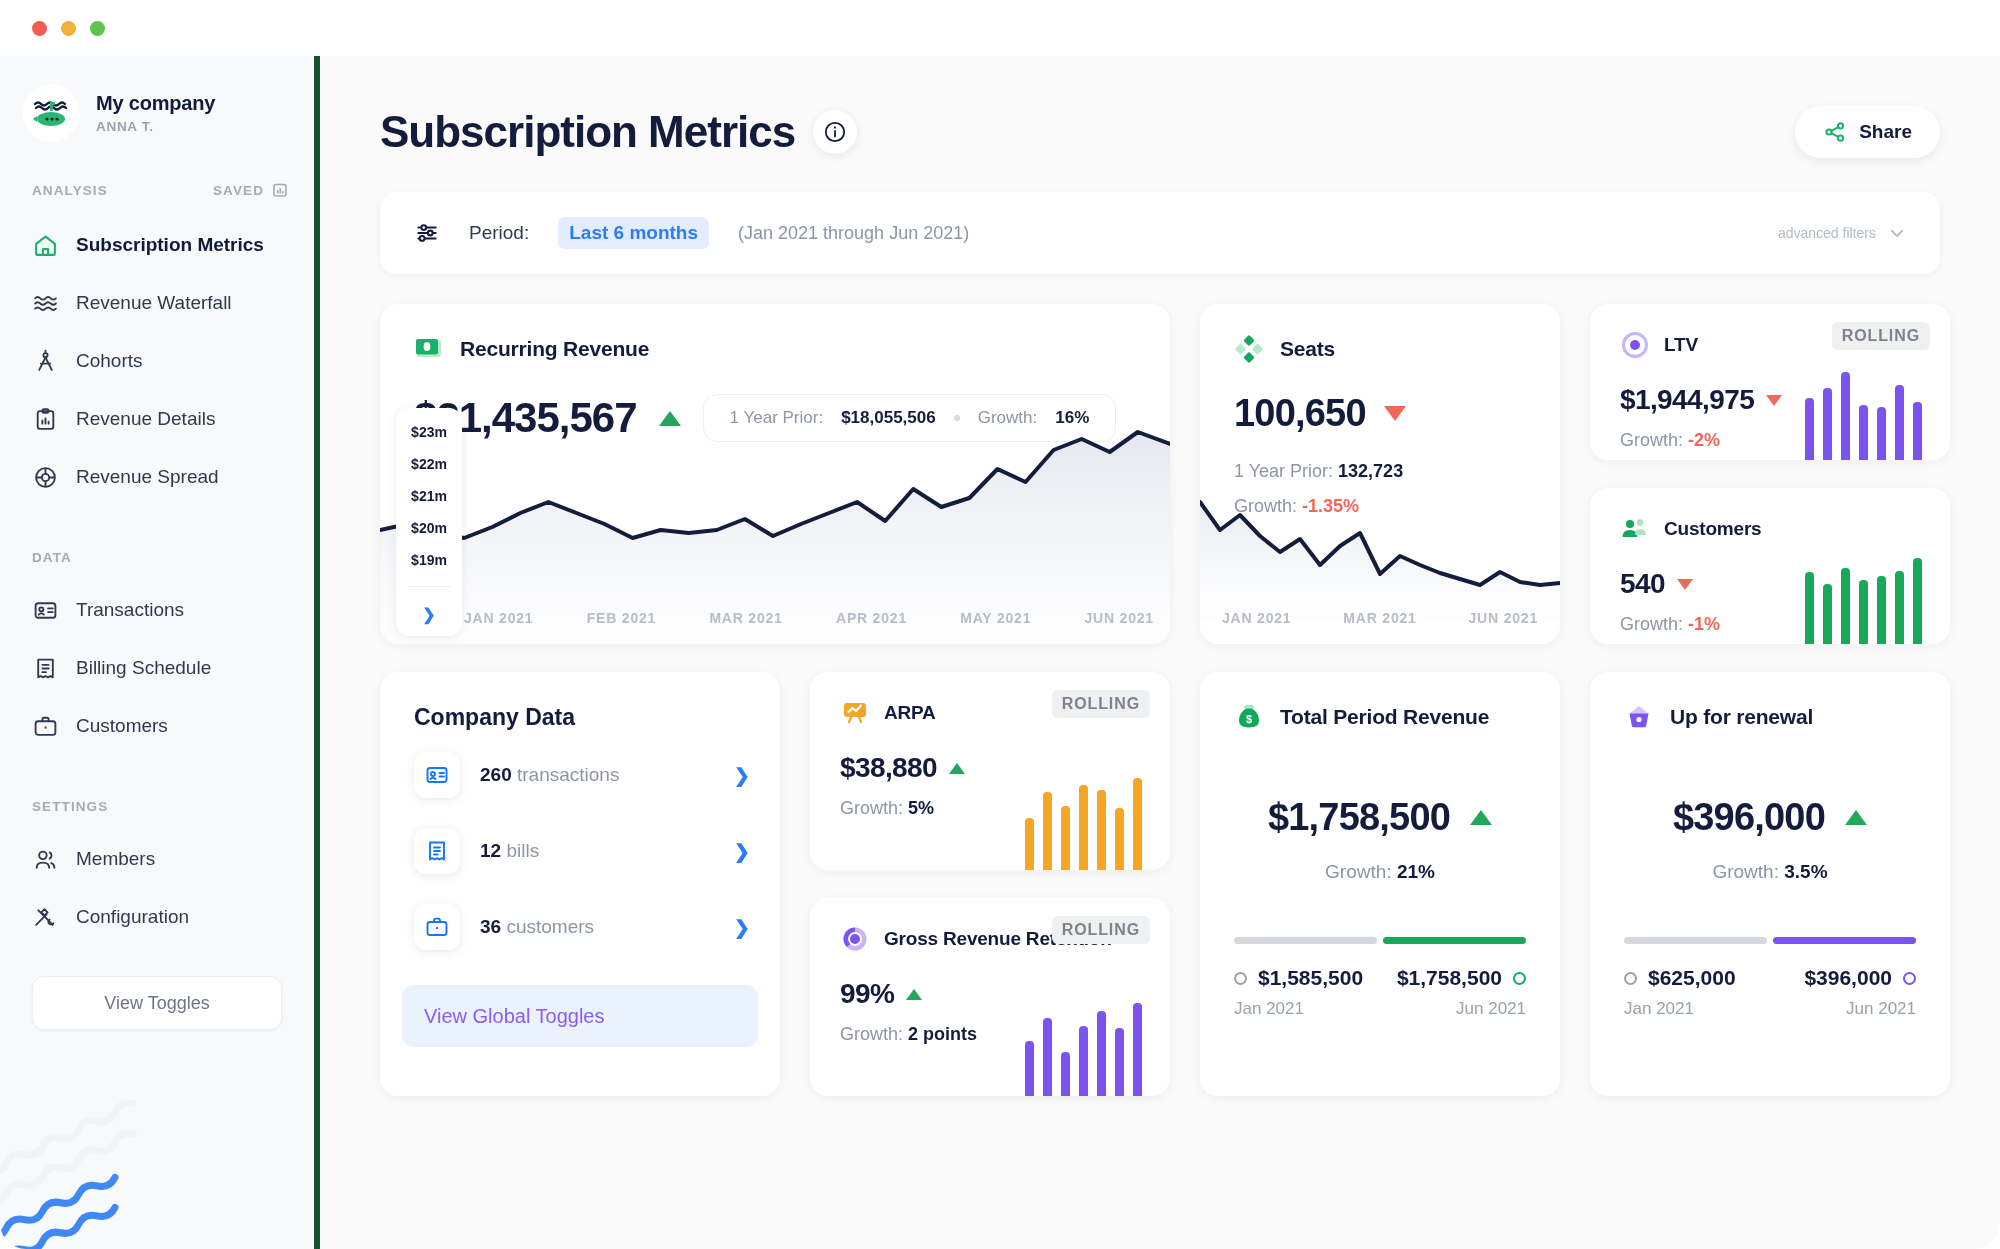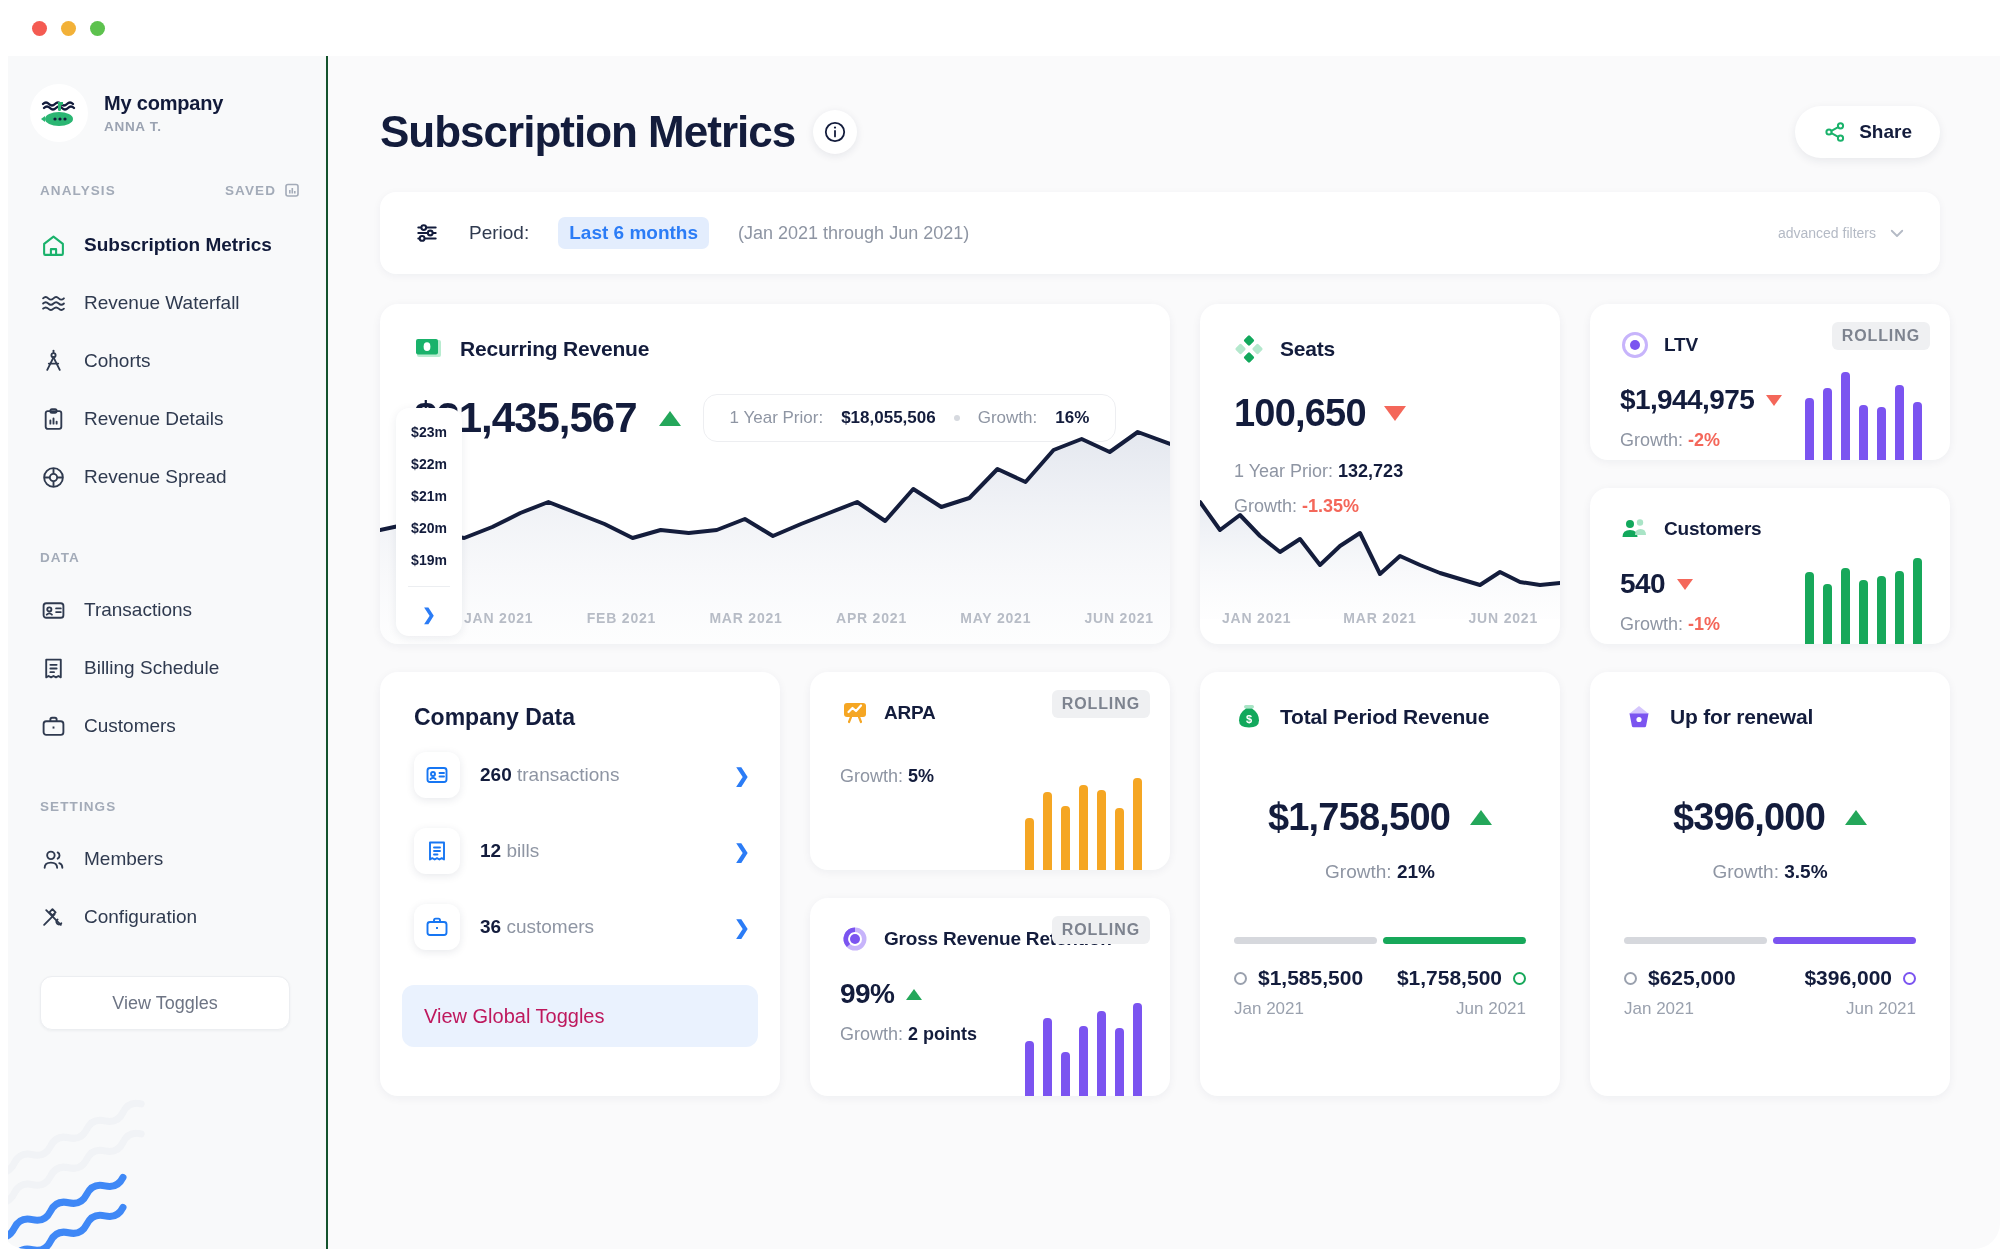--- a/index.html
+++ b/index.html
@@ -26,24 +26,24 @@
     padding-left: 32px; gap: 14px;
     z-index: 30;
   }
   .dot { width: 15px; height: 15px; border-radius: 50%; }
   .dot.red { background: #f45b52; }
   .dot.yellow { background: #f2b138; }
   .dot.green { background: #5dc24e; }
 
   
   .sidebar {
-    position: absolute; left: 8px; top: 56px;
+    position: absolute; left: 0; top: 56px;
     width: 320px; height: 1193px;
     background: #f8f9fa;
-    border-right: 2px solid #14532d;
+    border-right: 6px solid #14532d;
     z-index: 20;
     overflow: hidden;
   }
   .brand { display: flex; align-items: center; gap: 16px; padding: 28px 0 0 22px; }
   .brand-logo {
     width: 58px; height: 58px; border-radius: 50%;
     background: #ffffff;
     display: flex; align-items: center; justify-content: center;
     flex: 0 0 58px;
   }
@@ -194,21 +194,21 @@
   .bars .b { width: 9px; border-radius: 4px 4px 0 0; }
 
   
   .cd { grid-column: 1; grid-row: 2; padding-bottom: 0; }
   .cd-title { font-size: 23px; font-weight: 700; color: #131c3c; padding: 32px 0 0 34px; }
   .cd-row { display: flex; align-items: center; gap: 20px; padding: 0 30px 0 34px; height: 64px; margin-top: 12px; cursor: pointer; }
   .cd-ico { width: 46px; height: 46px; border-radius: 12px; background: #fff; box-shadow: 0 2px 8px rgba(25,35,70,.1); display: flex; align-items: center; justify-content: center; flex: 0 0 46px; }
   .cd-txt { font-size: 19px; color: #8e95a3; }
   .cd-txt b { color: #131c3c; font-weight: 700; }
   .cd-chev { margin-left: auto; color: #2b7cf6; font-size: 19px; font-weight: 800; }
-  .cd-btn { margin: 26px 22px 22px 22px; height: 62px; border-radius: 12px; background: #eaf2fe; color: #be185d; font-size: 20px; display: flex; align-items: center; padding-left: 22px; cursor: pointer; }
+  .cd-btn { margin: 26px 22px 22px 22px; height: 62px; border-radius: 12px; background: #eaf2fe; color: #8b5cf6; font-size: 20px; display: flex; align-items: center; padding-left: 22px; cursor: pointer; }
 
   
   .stack { grid-column: 2; grid-row: 2; display: flex; flex-direction: column; gap: 28px; }
   .stack .card { height: 198px; }
 
   
   .bigbottom { position: relative; }
   .bb-num { text-align: center; margin-top: 64px; display: flex; align-items: center; justify-content: center; gap: 20px; }
   .bb-num span { font-size: 38px; font-weight: 800; color: #131c3c; letter-spacing: -.8px; }
   .bb-growth { text-align: center; margin-top: 22px; font-size: 19px; color: #8e95a3; }
@@ -657,20 +657,24 @@
             <span class="ico-box">
               <svg width="28" height="28" viewBox="0 0 28 28">
                   <rect x="3" y="4" width="22" height="14" rx="3" fill="#f5a623"></rect>
                   <path d="M7.5 13 L11.5 9 L15 12 L20 6.5" stroke="#fff" stroke-width="2.2" fill="none" stroke-linecap="round" stroke-linejoin="round"></path>
                   <path d="M10 18 l-2 5 M18 18 l2 5" stroke="#f5a623" stroke-width="2.2" stroke-linecap="round"></path>
                 </svg>
             </span>
             <span class="card-title sm">ARPA</span>
           </div>
           <div class="mini-left">
+            <div class="mini-val">
+              <span>$38,880</span>
+              <span class="tri-up sm"></span>
+            </div>
             <div class="mini-growth">
               <span>Growth:</span>
               <b style="color:#131c3c;">5%</b>
             </div>
           </div>
           <div class="bars">
             <span class="b" style="height:52px;background:#f5a623;"></span>
             <span class="b" style="height:78px;background:#f5a623;"></span>
             <span class="b" style="height:64px;background:#f5a623;"></span>
             <span class="b" style="height:85px;background:#f5a623;"></span>

